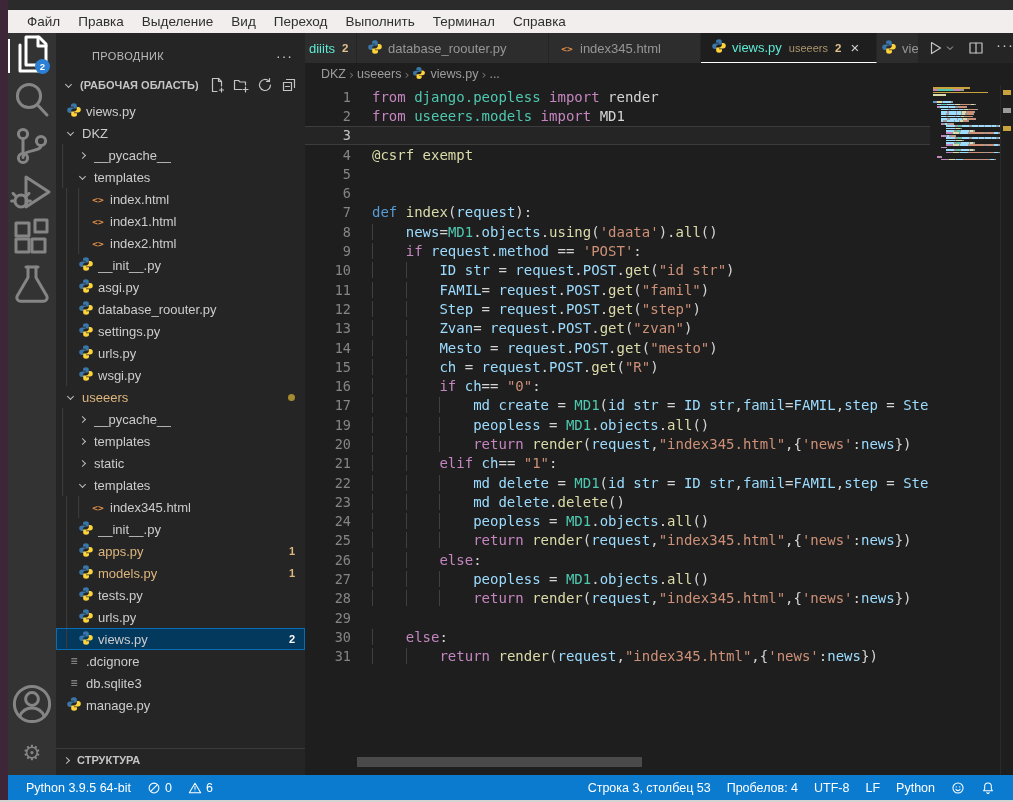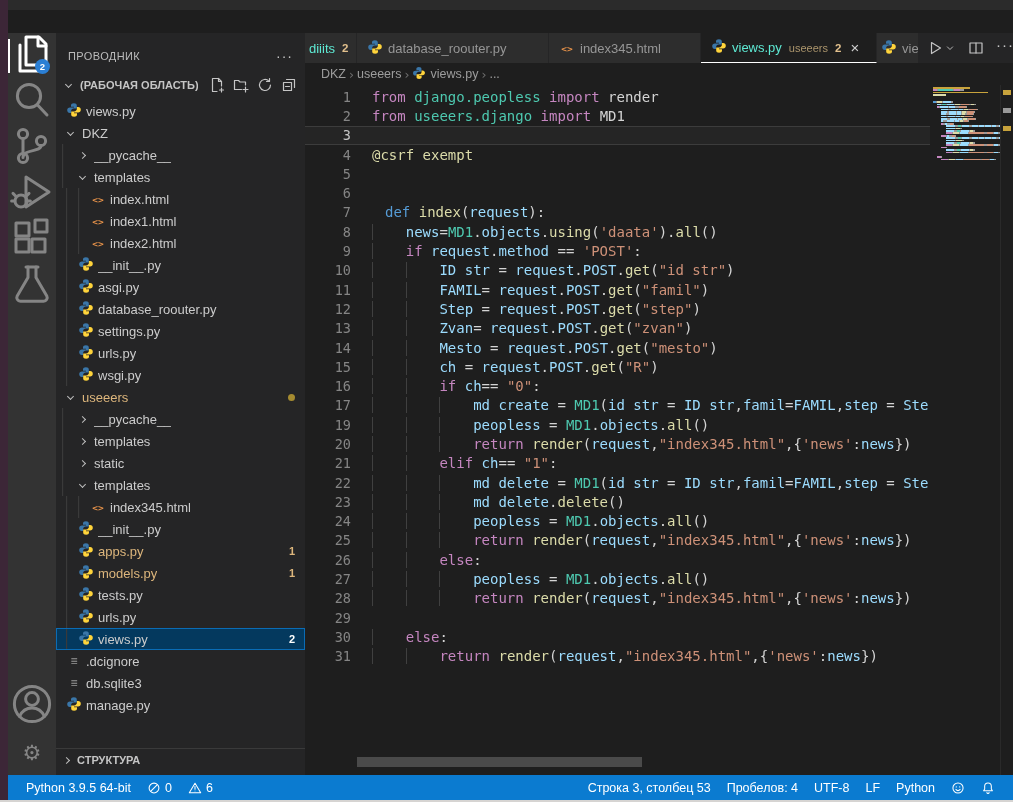--- a/index.html
+++ b/index.html
@@ -21,21 +21,21 @@
   .ab-icon{position:relative;width:48px;height:46px;display:flex;align-items:center;justify-content:center;color:#858585;}
   .ab-icon.active{color:#ffffff;}
   .ab-icon.active::before{content:"";position:absolute;left:0;top:6px;bottom:6px;width:2px;background:#fff;}
   .ab-icon svg{width:24px;height:24px;}
   .ab-badge{position:absolute;right:6px;bottom:5px;min-width:15px;height:15px;border-radius:50%;
     background:#2b7fd4;color:#fff;font-size:9.5px;line-height:15px;text-align:center;font-weight:bold;}
   .ab-bottom{margin-top:auto;}
   .gear-char{font-size:21px;line-height:21px;}
   
   .sidebar{width:249px;background:#252526;position:relative;overflow:hidden;}
-  .sb-title{height:35px;display:flex;align-items:center;padding:10px 12px 0 12px;}
+  .sb-title{height:35px;display:flex;align-items:center;padding:10px 12px 0 36px;}
   .sb-title-label{font-size:11px;letter-spacing:.4px;color:#bbbbbb;}
   .sb-title-more{margin-left:auto;color:#c5c5c5;font-size:14px;letter-spacing:1px;}
   .sb-section{height:22px;display:flex;align-items:center;padding:0 8px 0 4px;margin-top:6px;}
   .sb-section-label{font-size:11px;font-weight:bold;color:#c5c5c5;white-space:nowrap;overflow:hidden;max-width:118px;}
   .sb-actions{margin-left:auto;display:flex;gap:8px;color:#c5c5c5;}
   .sb-actions .i{width:16px;height:16px;}
   .i svg{width:100%;height:100%;}
   .i svg path:not([fill]),.i svg circle:not([fill]),.i svg rect:not([fill])
     {stroke:currentColor;fill:none;stroke-width:1.2;stroke-linecap:round;stroke-linejoin:round;}
   .ab-icon svg path:not([fill]),.ab-icon svg circle:not([fill]),.ab-icon svg rect:not([fill]){stroke-width:1.5;}
@@ -79,21 +79,21 @@
   .bc-item{display:flex;align-items:center;gap:4px;}
   .bc-item .slot{width:14px;height:14px;margin:0;}
   
   .code-area{position:relative;flex:1;overflow:hidden;font-family:"DejaVu Sans Mono",monospace;}
   .code-lines{position:absolute;left:0;top:2px;right:83px;}
   .cl{display:flex;height:19.3px;align-items:center;}
   .cl.cur{background:rgba(255,255,255,.035);box-shadow:inset 0 1px 0 #3c3c3c,inset 0 -1px 0 #3c3c3c;}
   .ln{width:46px;flex:none;text-align:right;color:#858585;font-size:13.5px;padding-right:0;}
   .cl.cur .ln{color:#c6c6c6;}
   .ct{white-space:pre;font-size:14px;padding-left:21px;color:#d4d4d4;overflow:hidden;}
-  .tk-kw{color:#c586c0;} .tk-def{color:#569cd6;margin-left:13px;} .tk-fn{color:#dcdcaa;} .tk-var{color:#9cdcfe;}
+  .tk-kw{color:#c586c0;} .tk-def{color:#569cd6;} .tk-fn{color:#dcdcaa;} .tk-var{color:#9cdcfe;}
   .tk-cls{color:#4ec9b0;} .tk-str{color:#ce9178;} .tk-pl{color:#d4d4d4;} .tk-dec{color:#dcdcaa;}
   .tk-clsw{color:#4ec9b0;text-decoration:underline;text-decoration-style:wavy;
     text-decoration-color:#a8913a;text-decoration-thickness:1px;text-underline-offset:3px;}
   .ind{box-shadow:inset 1px 0 0 #404040;}
   .caret{display:inline-block;width:1.6px;height:16px;background:#c8c8c8;vertical-align:middle;margin-left:1px;}
   
   .minimap{position:absolute;top:2px;right:13px;width:70px;padding-left:3px;}
   .mm-line{height:2.4px;white-space:nowrap;overflow:hidden;}
   .mm-seg{display:inline-block;height:1.7px;vertical-align:top;}
   .ruler{position:absolute;top:0;right:0;width:13px;bottom:0;border-left:1px solid #2a2a2a;}
@@ -107,20 +107,30 @@
   .sb-item .i{width:14px;height:14px;}
   .sb-right{margin-left:auto;display:flex;align-items:center;}
   .bottom-strip{position:absolute;left:0;right:0;top:800px;height:2px;background:#d6d4d2;}
 </style>
 </head>
 <body>
 
 <div class="screen">
   <div class="left-strip"></div>
   <div class="titlebar"></div>
+  <div class="menubar" id="menubar">
+      <span class="menu-item">Файл</span>
+      <span class="menu-item">Правка</span>
+      <span class="menu-item">Выделение</span>
+      <span class="menu-item">Вид</span>
+      <span class="menu-item">Переход</span>
+      <span class="menu-item">Выполнить</span>
+      <span class="menu-item">Терминал</span>
+      <span class="menu-item">Справка</span>
+    </div>
 
   <div class="workbench">
     <div class="activitybar" id="activitybar">
         <div class="ab-icon active">
           <span class="i "><svg viewBox="0 0 24 24">
               <path d="M9 3.5h6.5l3.5 3.5v10.5H9z"></path>
               <path d="M15 3.5V8h4"></path>
               <path d="M6 7.5v13h9.5"></path>
             </svg></span>
           <span class="ab-badge">2</span>
@@ -593,21 +603,21 @@
           </span>
         </div>
       <div class="code-area" id="codearea">
         <div class="code-lines" id="codelines">
             <div class="cl">
               <span class="ln">1</span>
               <span class="ct"><span class="tk-kw">from</span><span class="tk-pl"> </span><span class="tk-clsw">django.peopless</span><span class="tk-pl"> </span><span class="tk-kw">import</span><span class="tk-pl"> </span><span class="tk-pl">render</span></span>
             </div>
             <div class="cl">
               <span class="ln">2</span>
-              <span class="ct"><span class="tk-kw">from</span><span class="tk-pl"> </span><span class="tk-cls">useeers.django</span><span class="tk-pl"> </span><span class="tk-kw">import</span><span class="tk-pl"> </span><span class="tk-pl">MD1</span></span>
+              <span class="ct"><span class="tk-kw">from</span><span class="tk-pl"> </span><span class="tk-cls">useeers.models</span><span class="tk-pl"> </span><span class="tk-kw">import</span><span class="tk-pl"> </span><span class="tk-pl">MD1</span></span>
             </div>
             <div class="cl cur">
               <span class="ln">3</span>
             </div>
             <div class="cl">
               <span class="ln">4</span>
               <span class="ct"><span class="tk-dec">@csrf_exempt</span></span>
             </div>
             <div class="cl">
               <span class="ln">5</span>

